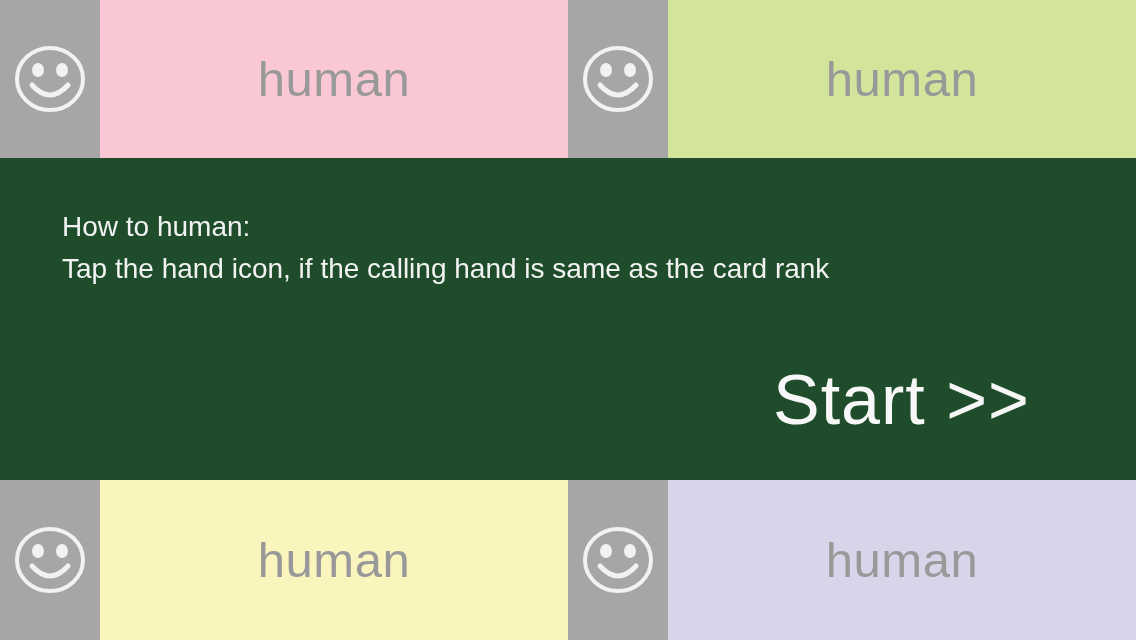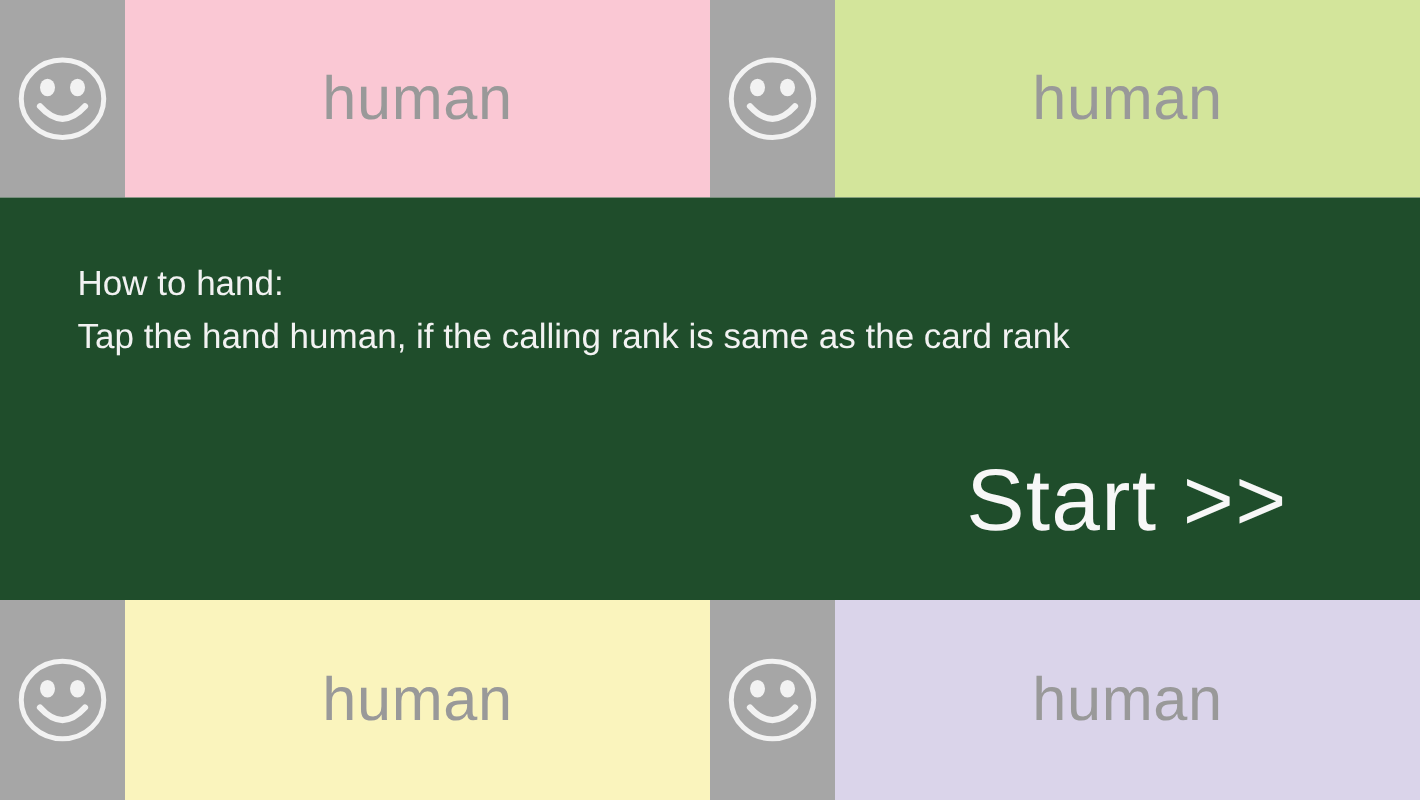--- a/index.html
+++ b/index.html
@@ -145,22 +145,22 @@
       <div class="player-name-cell" style="background:#d3e59b;">
         <span class="player-name">human</span>
       </div>
     </div>
 
   </div>
 
   <div class="center-panel">
 
     <div class="howto">
-      <span class="howto-line">How to hand:</span>
-      <span class="howto-line">Tap the hand human, if the calling rank is same as the card rank</span>
+      <span class="howto-line">How to human:</span>
+      <span class="howto-line">Tap the hand icon, if the calling hand is same as the card rank</span>
     </div>
 
     <div class="start-wrap">
       <button class="start-button">Start &gt;&gt;</button>
     </div>
 
   </div>
 
   <div class="player-row bottom">
 

